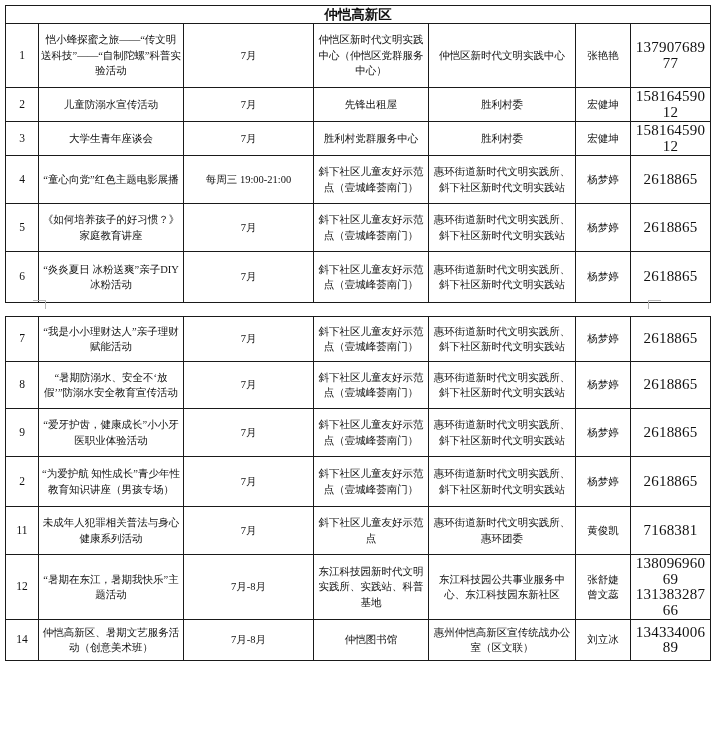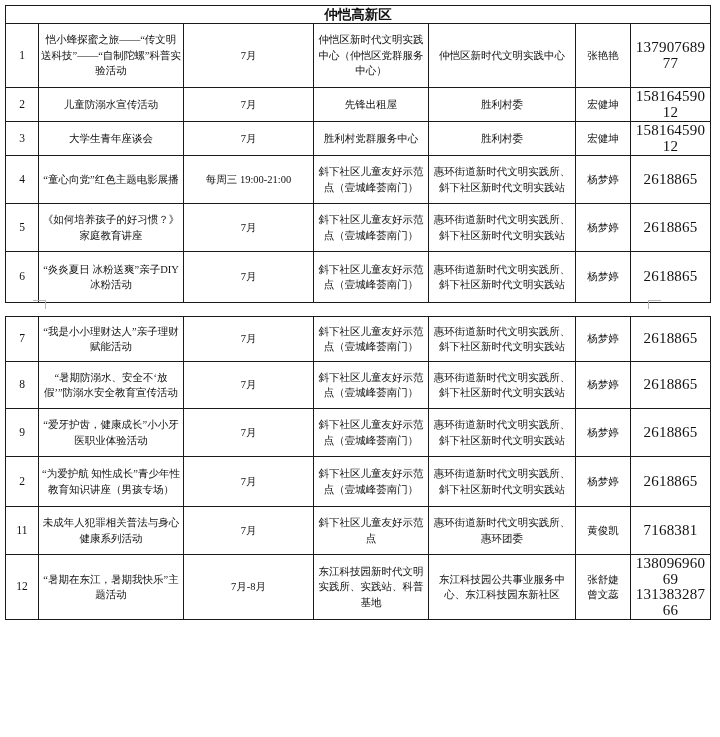--- a/index.html
+++ b/index.html
@@ -192,16 +192,25 @@
           <td class="cell-num">12</td>
           <td class="cell-activity">“暑期在东江，暑期我快乐”主题活动</td>
           <td class="cell-time">7月-8月</td>
           <td class="cell-location">东江科技园新时代文明实践所、实践站、科普基地</td>
           <td class="cell-organizer">东江科技园公共事业服务中心、东江科技园东新社区</td>
           <td class="cell-contact">张舒婕
 曾文蕊</td>
           <td class="cell-phone">13809696069
 13138328766</td>
         </tr>
+        <tr style="height: 41px;">
+          <td class="cell-num">14</td>
+          <td class="cell-activity">仲恺高新区、暑期文艺服务活动（创意美术班）</td>
+          <td class="cell-time">7月-8月</td>
+          <td class="cell-location">仲恺图书馆</td>
+          <td class="cell-organizer">惠州仲恺高新区宣传统战办公室（区文联）</td>
+          <td class="cell-contact">刘立冰</td>
+          <td class="cell-phone">13433400689</td>
+        </tr>
       </tbody>
   </table>
 
 </div>
 
 </body></html>

